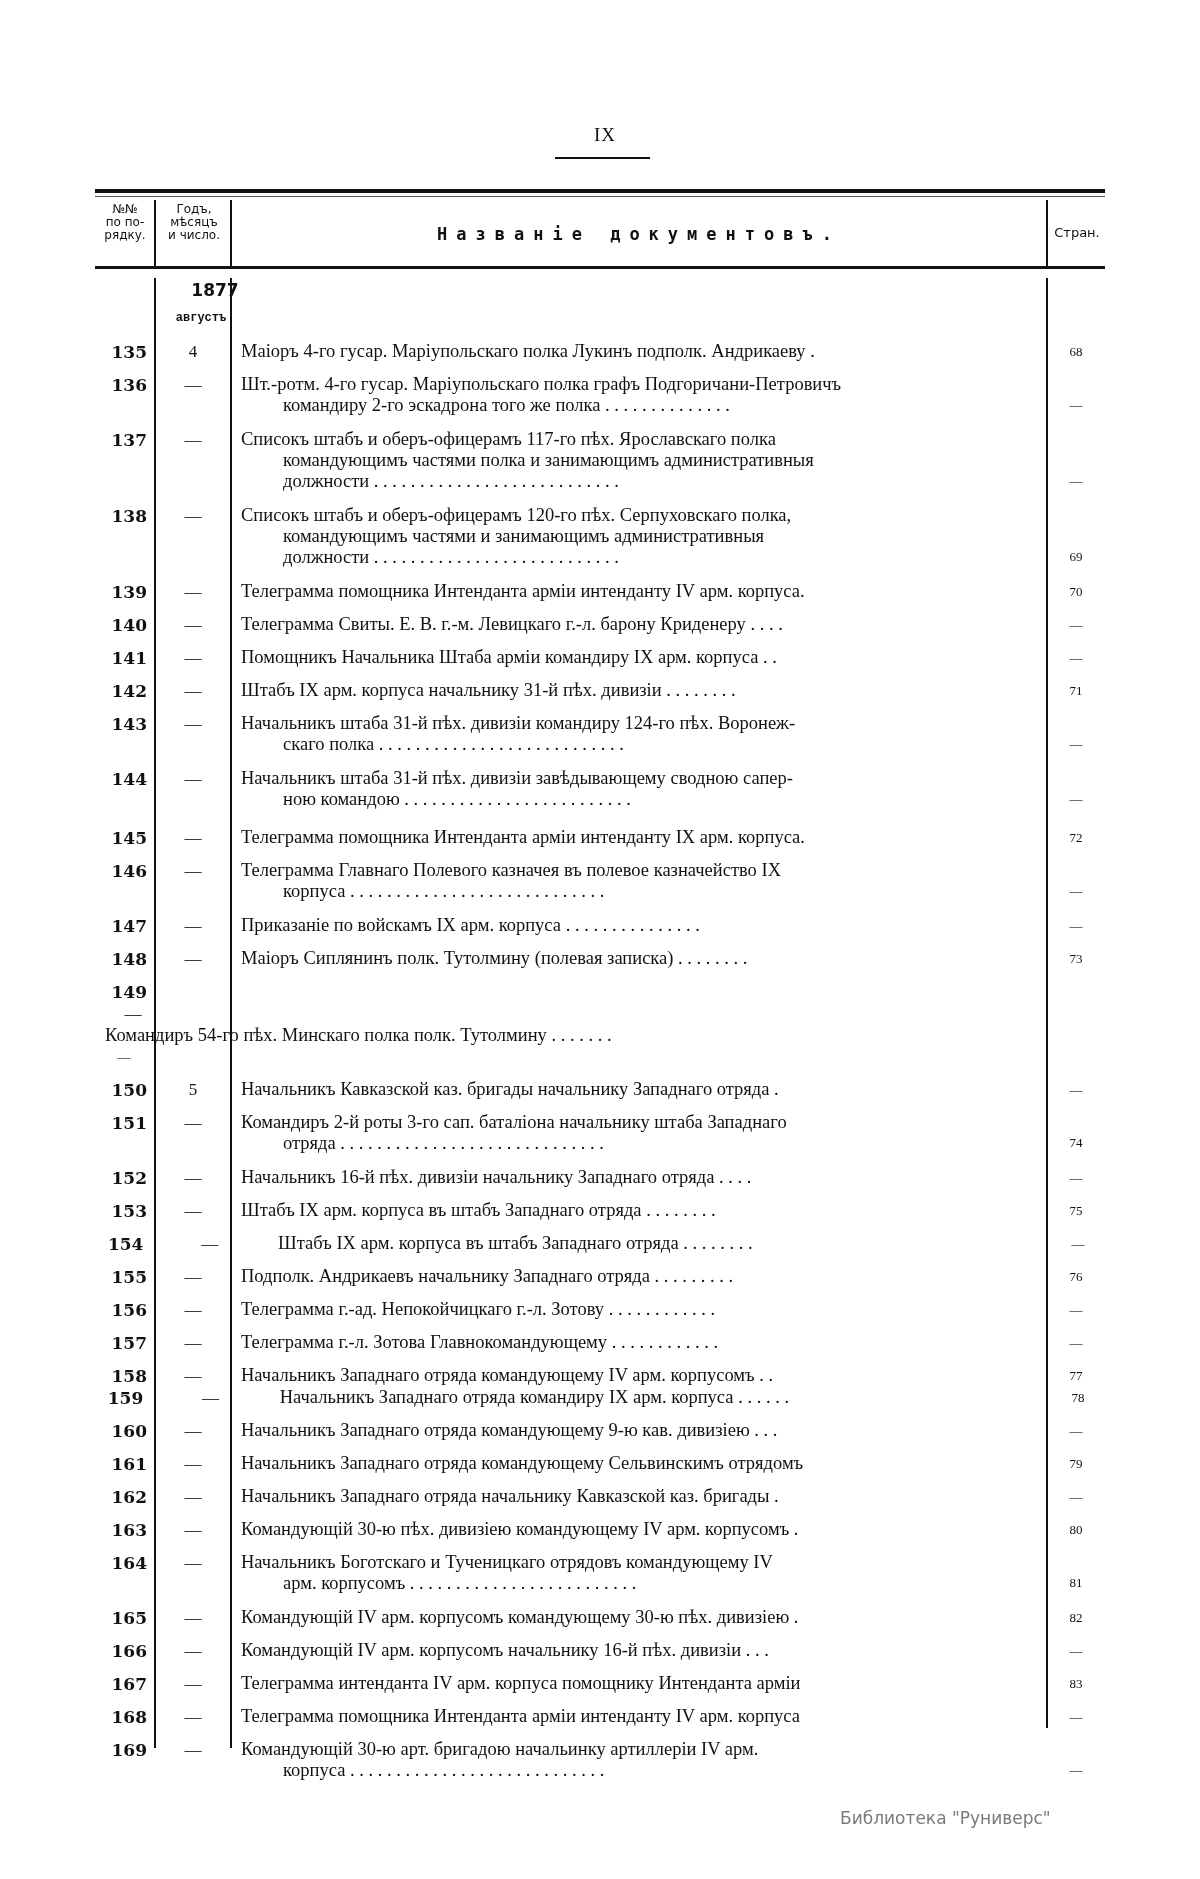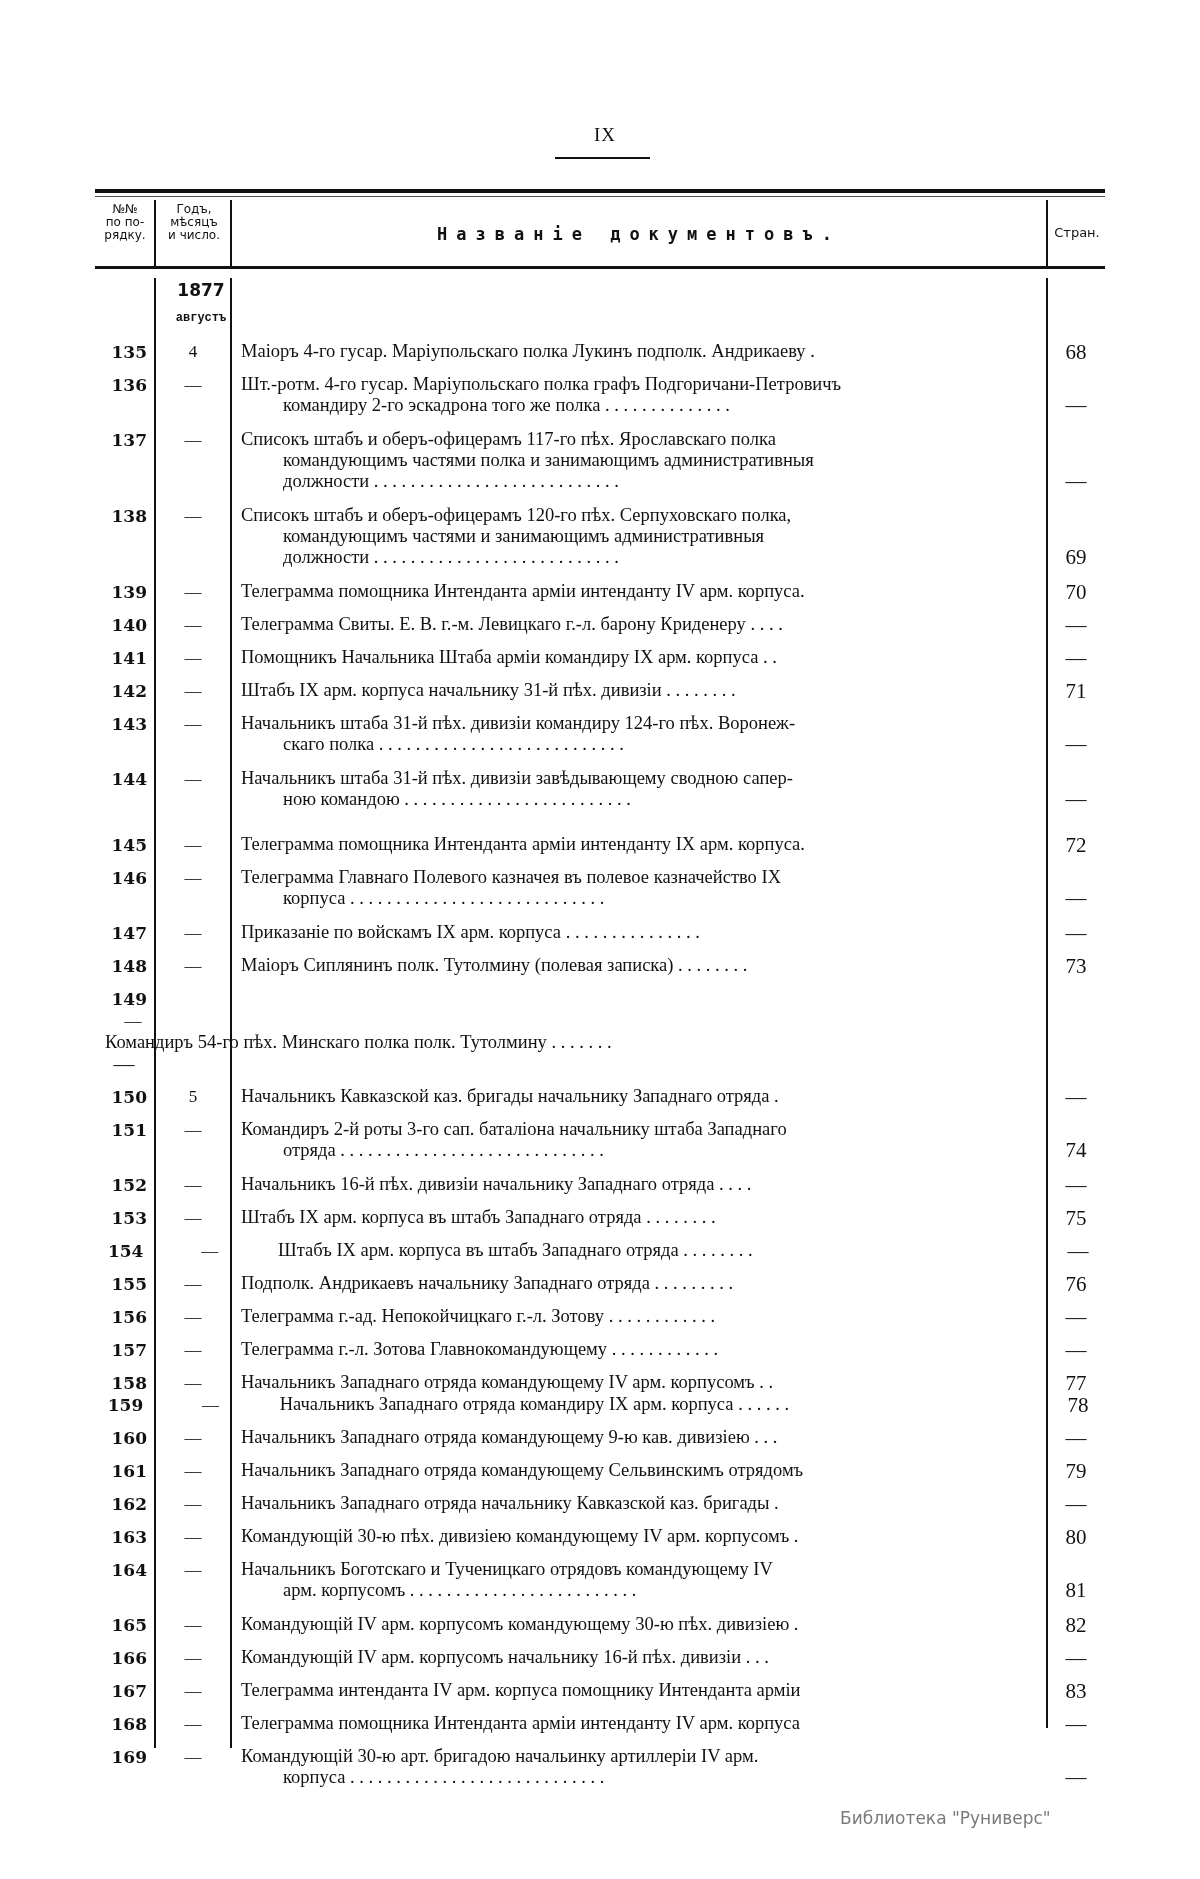--- a/index.html
+++ b/index.html
@@ -10,32 +10,32 @@
   .page-num-rule { position: absolute; left: 555px; width: 95px; top: 157px; height: 2px; background: #111; }
   .rule-top { position: absolute; left: 95px; width: 1010px; top: 189px; height: 4px; background: #111; }
   .rule-top2 { position: absolute; left: 95px; width: 1010px; top: 196px; height: 1px; background: #555; }
   .rule-head { position: absolute; left: 95px; width: 1010px; top: 266px; height: 3px; background: #111; }
   .vline { position: absolute; width: 2px; background: #111; }
   .hdr { position: absolute; font-family: "DejaVu Sans", sans-serif; font-size: 12px; line-height: 13px;
          text-align: center; color: #111; }
   .hdr-title { position: absolute; left: 231px; width: 816px; top: 224px; text-align: center;
                font-family: "DejaVu Sans Mono", monospace; font-weight: bold; font-size: 17px; letter-spacing: 9px; }
   .year { position: absolute; left: 155px; width: 92px; top: 280px; text-align: center;
-          font-family: "DejaVu Sans", sans-serif; font-weight: bold; font-size: 17px; }
+          font-family: "DejaVu Sans", sans-serif; font-weight: bold; font-size: 17px; padding-left: 14px; }
   .month { position: absolute; left: 155px; width: 92px; top: 311px; text-align: center;
            font-family: Liberation Mono, monospace; font-size: 12px; font-weight: bold; }
   #rows { position: absolute; left: 95px; top: 341px; width: 1010px; }
   .row { position: relative; display: flex; }
   .c-num { width: 60px; text-align: right; padding-right: 8px; box-sizing: border-box;
            font-family: "DejaVu Serif", serif; font-size: 17px; font-weight: bold; line-height: 22px; }
   .c-date { width: 76px; text-align: center; font-size: 17px; line-height: 22px; }
   .c-text { width: 816px; padding-left: 10px; box-sizing: border-box; font-size: 18.5px; line-height: 21px; }
   .c-text .ln { white-space: nowrap; overflow: hidden; }
   .c-text .ln.cont { padding-left: 42px; }
-  .c-page { width: 58px; text-align: center; font-size: 21px; line-height: 22px; }
+  .c-page { width: 58px; text-align: center; font-size: 13px; line-height: 22px; }
   .c-page.bottom { align-self: flex-end; }
   .watermark { position: absolute; left: 840px; top: 1808px; font-family: "DejaVu Sans", sans-serif;
                font-size: 17px; color: #7a7a7a; }
 </style>
 </head>
 <body>
 
 <div class="page-num">IX</div>
 <div class="page-num-rule"></div>
 
@@ -140,21 +140,21 @@
     </div>
     <div class="row" style="margin-bottom: 13px;">
       <div class="c-num">143</div>
       <div class="c-date">—</div>
       <div class="c-text">
         <div class="ln">Начальникъ штаба 31-й пѣх. дивизіи командиру 124-го пѣх. Воронеж-</div>
         <div class="ln cont">скаго полка . . . . . . . . . . . . . . . . . . . . . . . . . . .</div>
       </div>
       <div class="c-page bottom">—</div>
     </div>
-    <div class="row" style="margin-bottom: 24px;">
+    <div class="row" style="margin-bottom: 17px;">
       <div class="c-num">144</div>
       <div class="c-date">—</div>
       <div class="c-text">
         <div class="ln">Начальникъ штаба 31-й пѣх. дивизіи завѣдывающему сводною сапер-</div>
         <div class="ln cont">ною командою . . . . . . . . . . . . . . . . . . . . . . . . .</div>
       </div>
       <div class="c-page bottom">—</div>
     </div>
     <div class="row" style="margin-bottom: 11px;">
       <div class="c-num">145</div>

